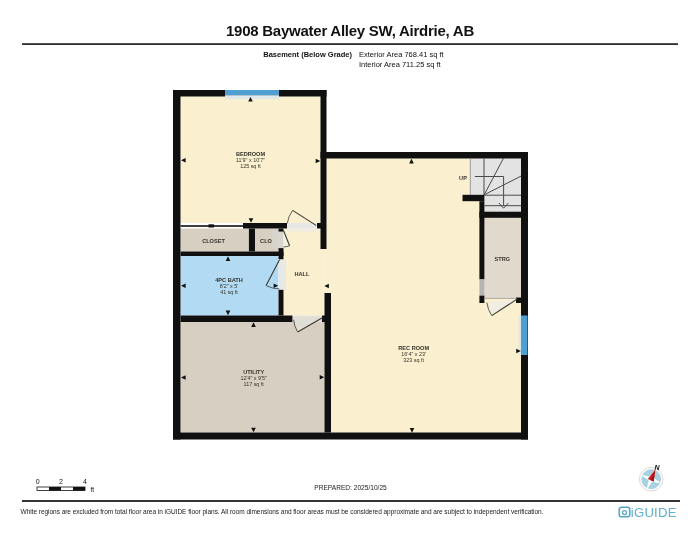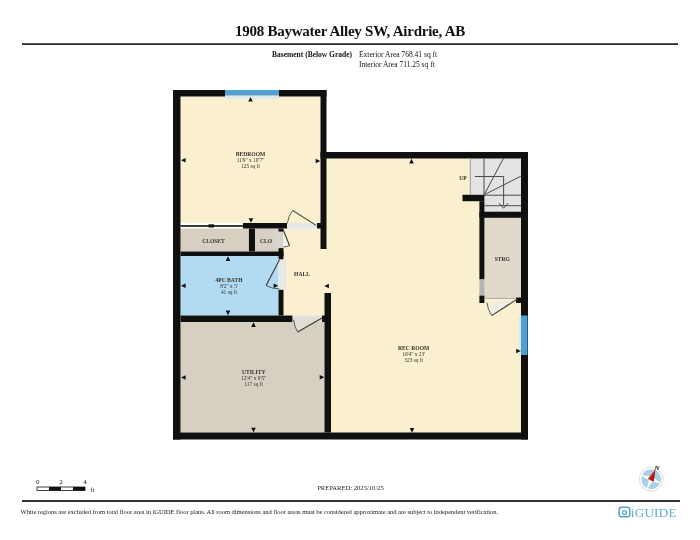--- a/index.html
+++ b/index.html
@@ -1,17 +1,17 @@
 <!DOCTYPE html>
 <html><head>
 <meta charset="utf-8">
 <style>
 html,body{margin:0;padding:0;background:#fff;}
 #canvas{position:relative;width:700px;height:540px;background:#fff;overflow:hidden;
-font-family:Liberation Serif, serif;}
+font-family:Liberation Sans, sans-serif;}
 svg{position:absolute;left:0;top:0;}
 </style>
 </head>
 <body>
 <div id="canvas">
 <svg width="700" height="540" viewBox="0 0 700 540">
 
 <text x="350" y="36" font-size="15" font-weight="bold" fill="#111" text-anchor="middle" letter-spacing="-0.25">1908 Baywater Alley SW, Airdrie, AB</text>
 <rect x="22" y="43.2" width="656" height="1.8" fill="#2e2e2e"></rect>
 <text x="352" y="57" font-size="7.5" font-weight="bold" fill="#111" text-anchor="end">Basement (Below Grade)</text>

